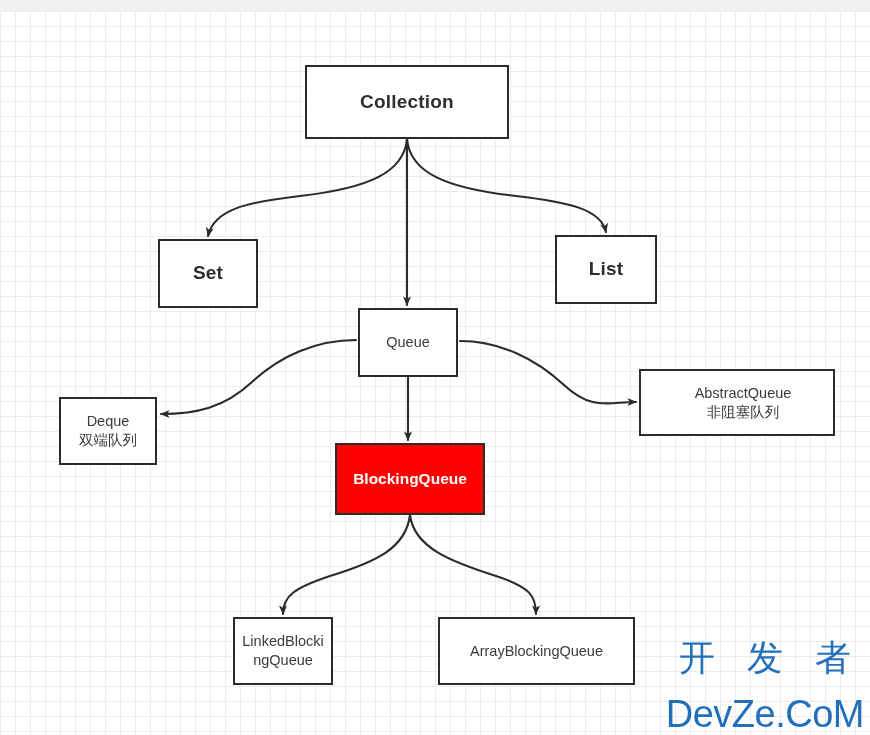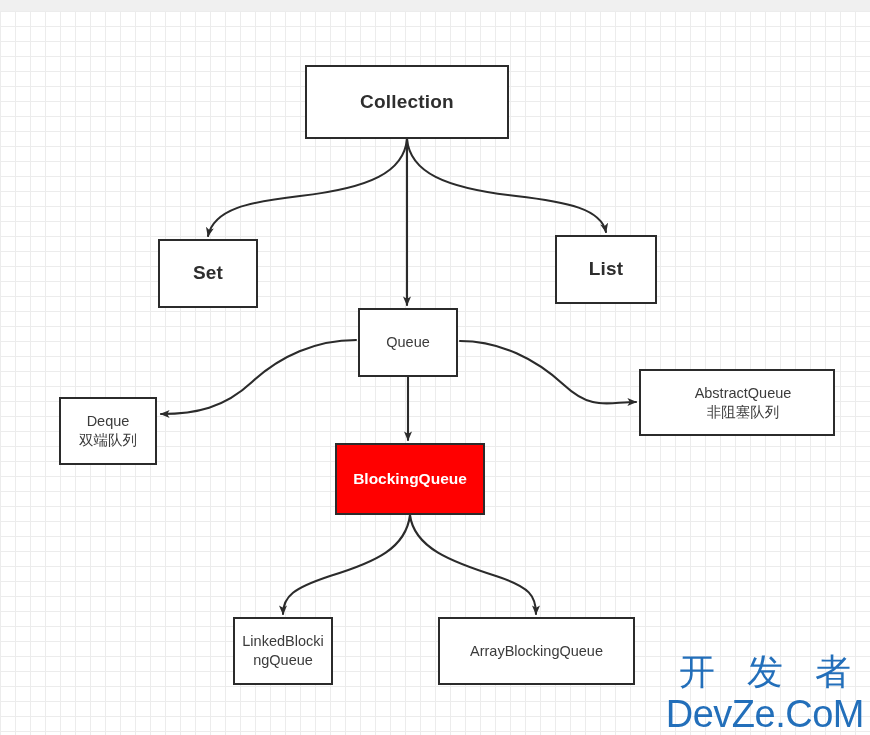--- a/index.html
+++ b/index.html
@@ -119,21 +119,21 @@
     font-weight: normal;
     letter-spacing: 11px;
     line-height: 1.0;
     padding-left: 11px;
     opacity: 0.95;
   }
   #watermark .wm-en {
     font-size: 38px;
     font-weight: normal;
     line-height: 1.0;
-    margin-top: 5px;
+    margin-top: 19px;
     letter-spacing: -0.5px;
     opacity: 0.95;
   }
 </style>
 </head>
 <body>
 
 <div id="canvas">
 
   <div id="grid-background"></div>

